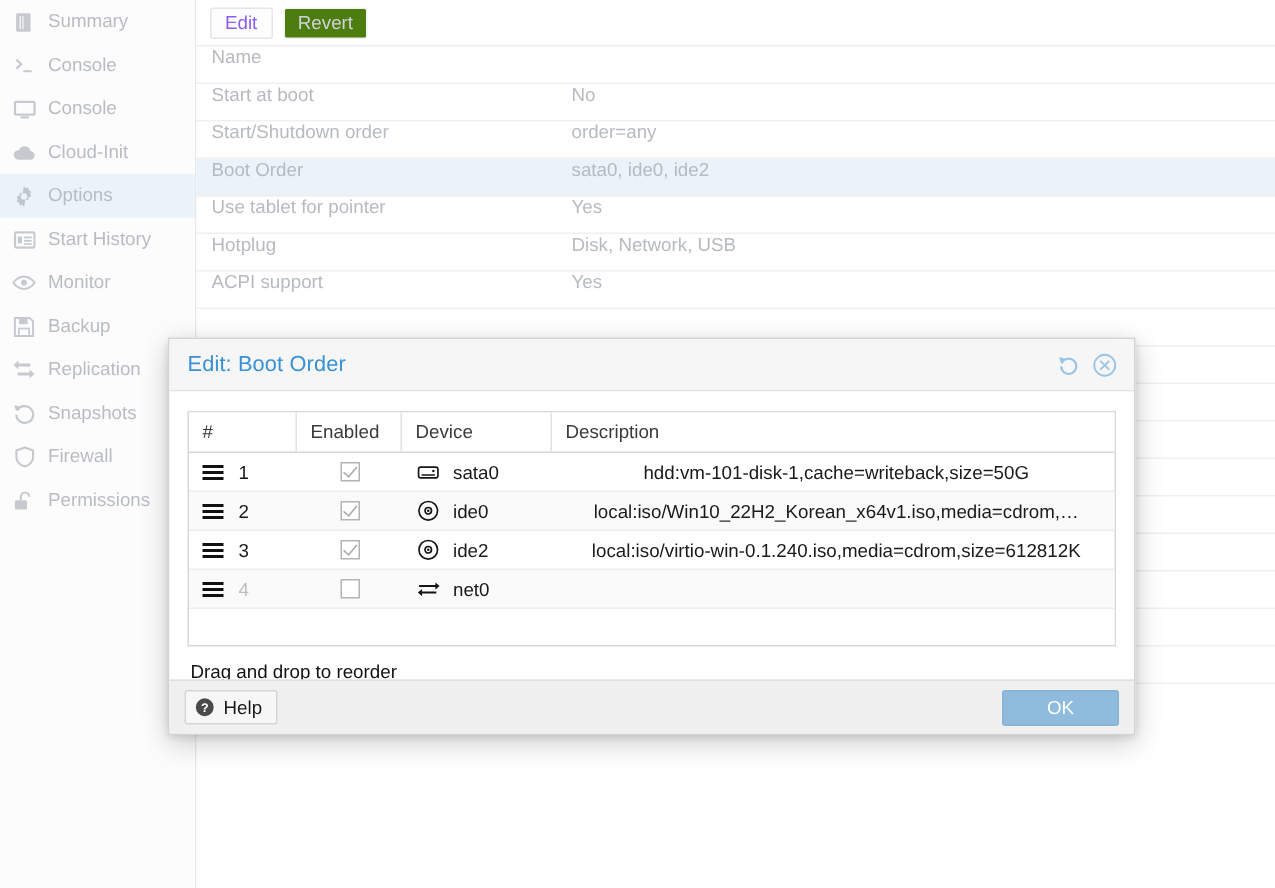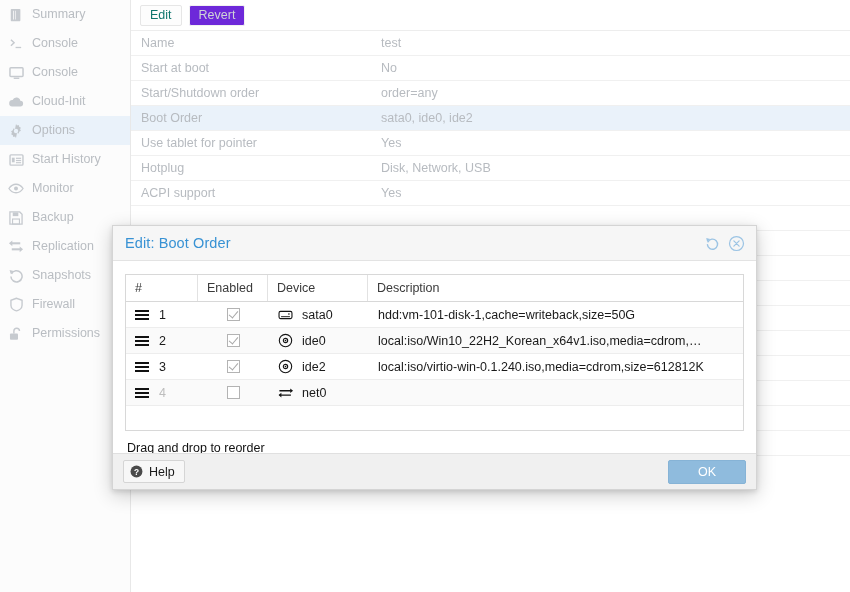--- a/index.html
+++ b/index.html
@@ -52,34 +52,34 @@
     border-bottom: 1px solid #ededed;
     display: flex; align-items: center;
     padding-left: 9px;
     background: #ffffff;
   }
   .tb-btn {
     height: 21px;
     padding: 0 9px;
     display: flex; align-items: center;
     font-size: 12.5px;
-    color: #0f766e;
+    color: #8b5cf6;
     background: #fdfdfd;
     border: 1px solid #e6e6e6;
     border-radius: 2px;
     margin-right: 7px;
     cursor: pointer;
     user-select: none;
   }
-  .tb-btn.ghost { border-color: #f1f1f1; color: #cfd3d7; background: #6d28d9; }
+  .tb-btn.ghost { border-color: #f1f1f1; color: #cfd3d7; background: #4d7c0f; }
 
   
   .opt-row {
     height: 25px;
-    display: flex; align-items: center;
+    display: flex; 
     border-bottom: 1px solid #f0f0f0;
     font-size: 12.5px;
     color: #b7bbc0;
   }
   .opt-row.hl { background: #eaf2fa; }
   .opt-key { width: 250px; padding-left: 10px; white-space: nowrap; overflow: hidden; }
   .opt-val { flex: 1; white-space: nowrap; overflow: hidden; }
 
   
   #modal {
@@ -140,21 +140,21 @@
     color: #1a1a1a;
     border-bottom: 1px solid #ededed;
     align-items: center;
     cursor: default;
   }
   .grid-row.alt { background: #fafafa; }
   .grid-row.empty { height: 24px; border-bottom: none; background: #ffffff; }
   .c-num { width: 72px; display: flex; align-items: center; padding-left: 9px; }
   .c-en  { width: 70px; display: flex; align-items: center; justify-content: center; }
   .c-dev { width: 100px; display: flex; align-items: center; padding-left: 9px; }
-  .c-desc{ flex: 1; padding-left: 10px; white-space: nowrap; overflow: hidden; text-overflow: ellipsis; padding-right: 6px; }
+  .c-desc{ flex: 1; padding-left: 10px; white-space: nowrap; overflow: hidden; text-overflow: ellipsis; padding-right: 6px; text-align: center; }
   .drag-handle { width: 14px; margin-right: 10px; cursor: move; display: flex; flex-direction: column; justify-content: center; gap: 2px; }
   .drag-handle i { display: block; height: 2px; background: #111111; width: 14px; }
   .rownum { color: #1a1a1a; }
   .rownum.dim { color: #bdbdbd; }
   .cbx {
     width: 13px; height: 13px;
     border: 1px solid #b3b3b3;
     background: #ffffff;
     position: relative;
   }
@@ -335,21 +335,20 @@
   <div id="main">
 
     <div id="toolbar">
       <div class="tb-btn">Edit</div>
       <div class="tb-btn ghost">Revert</div>
     </div>
 
     <div id="options-grid">
       <div class="opt-row">
         <div class="opt-key">Name</div>
-        <div class="opt-val">test</div>
       </div>
       <div class="opt-row">
         <div class="opt-key">Start at boot</div>
         <div class="opt-val">No</div>
       </div>
       <div class="opt-row">
         <div class="opt-key">Start/Shutdown order</div>
         <div class="opt-val">order=any</div>
       </div>
       <div class="opt-row hl">

